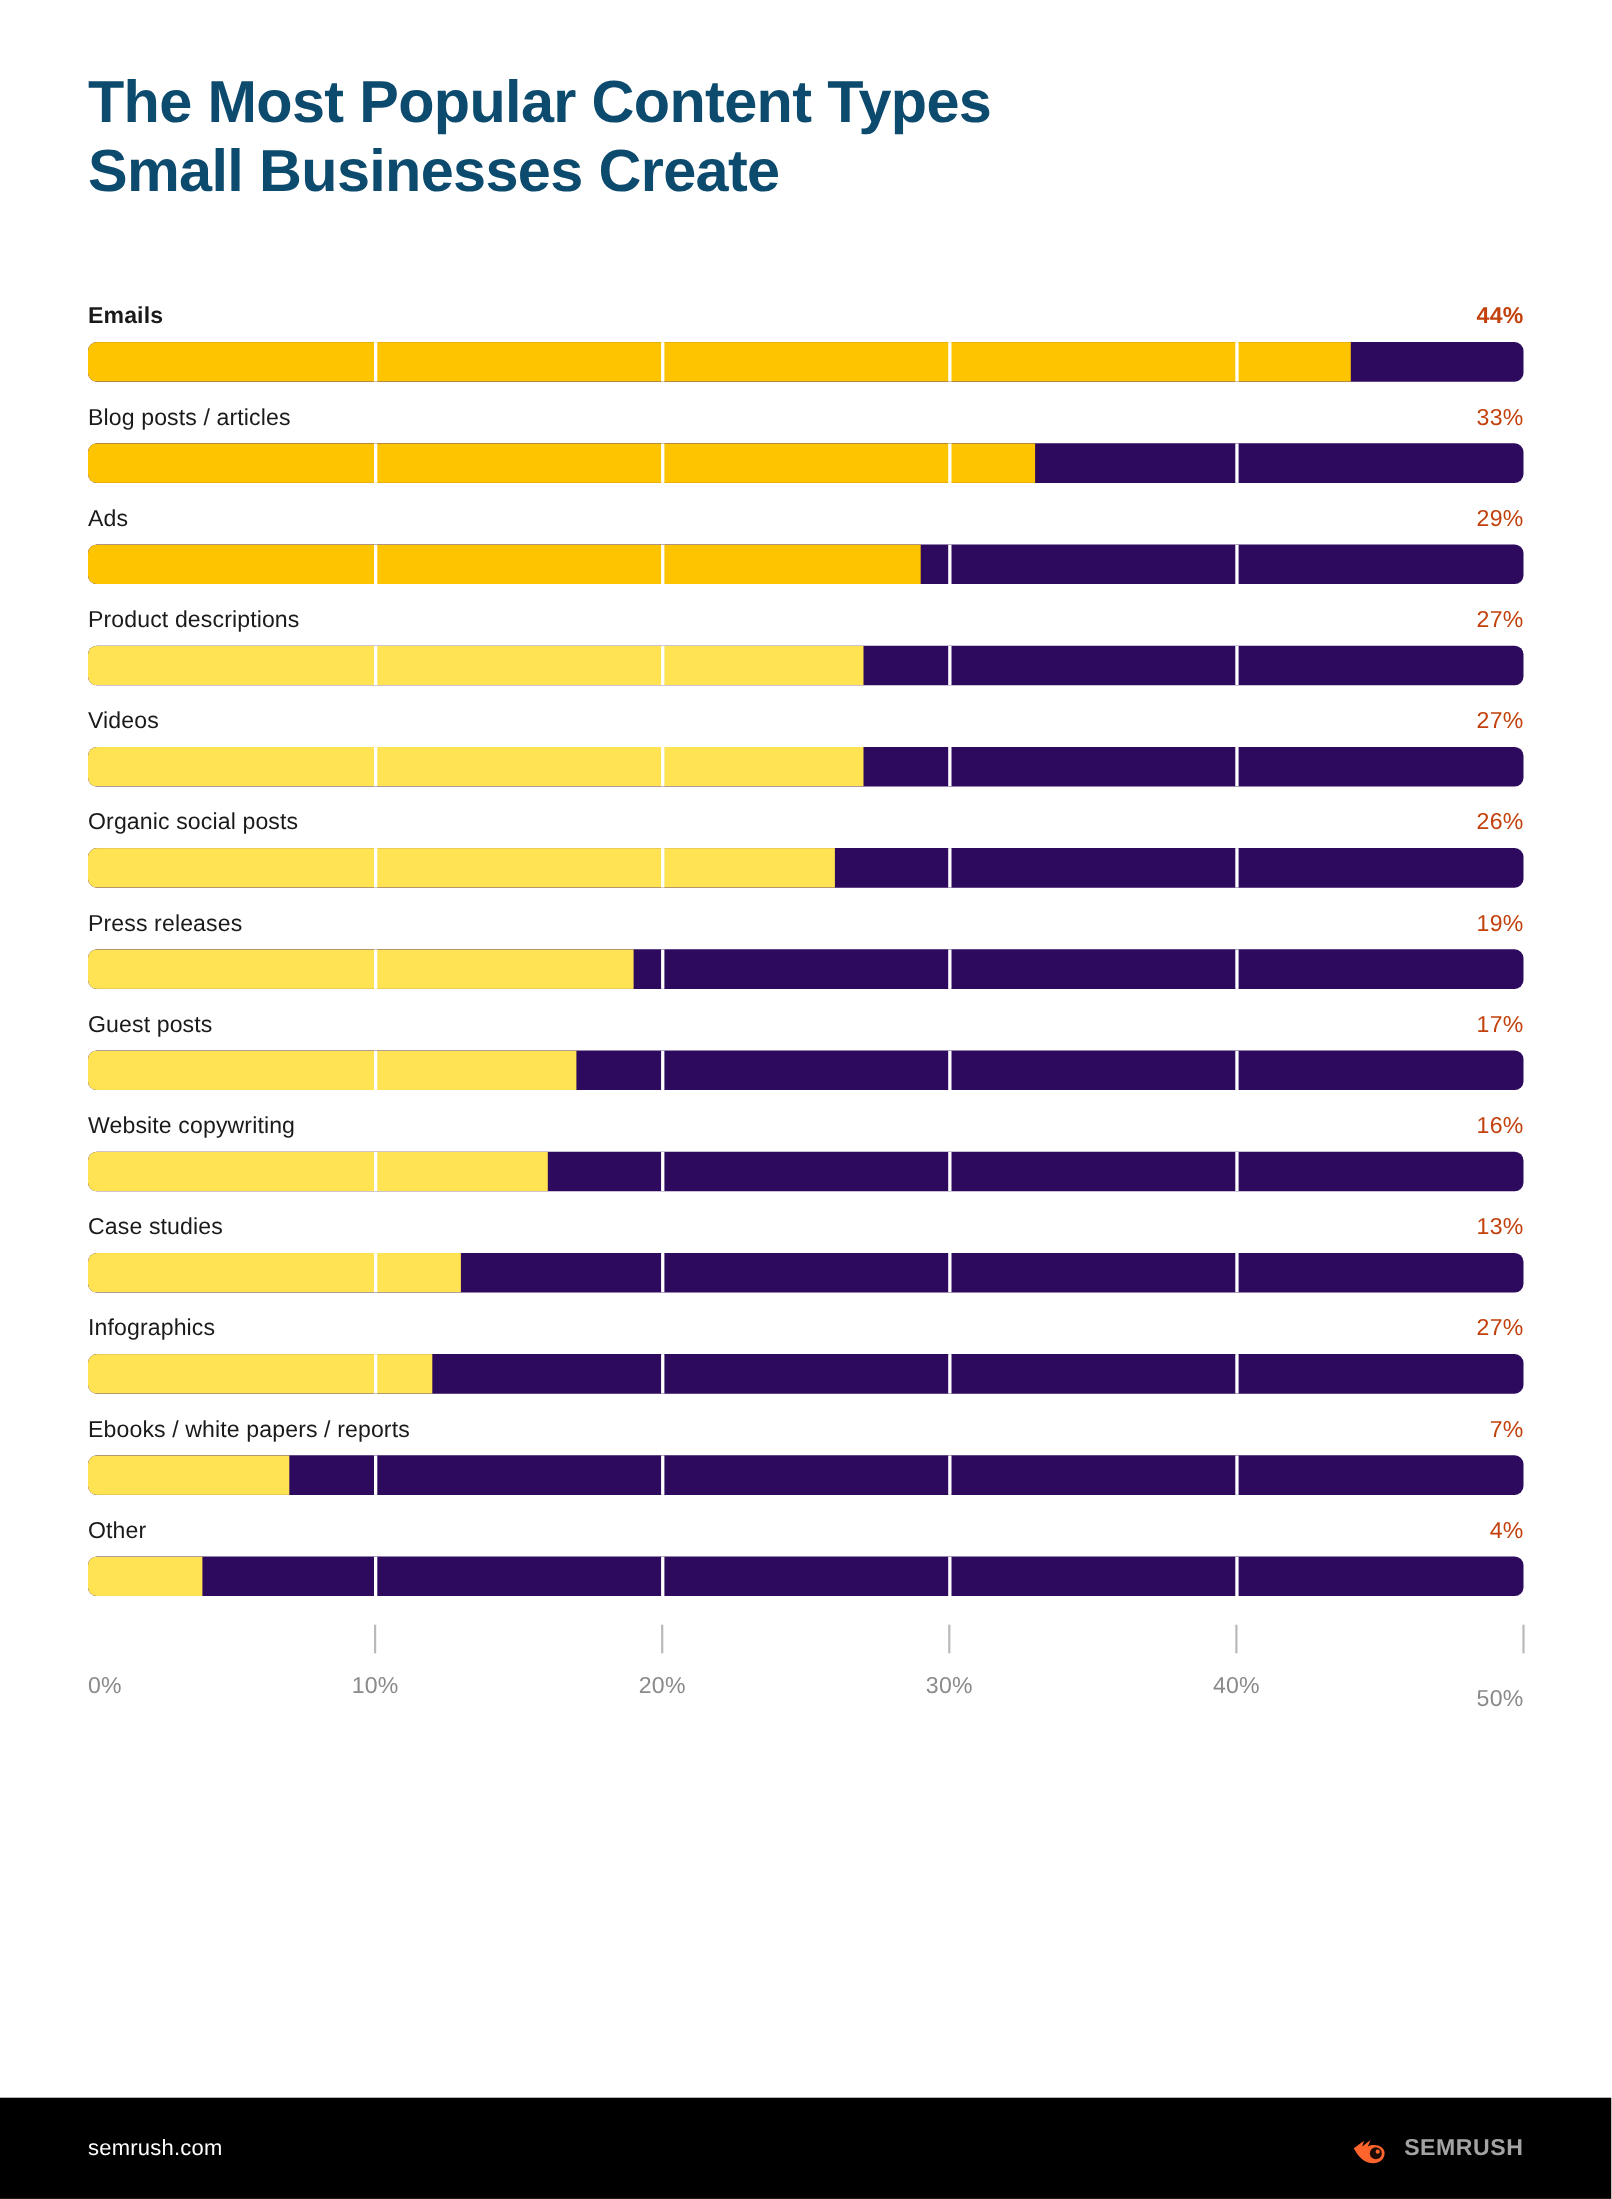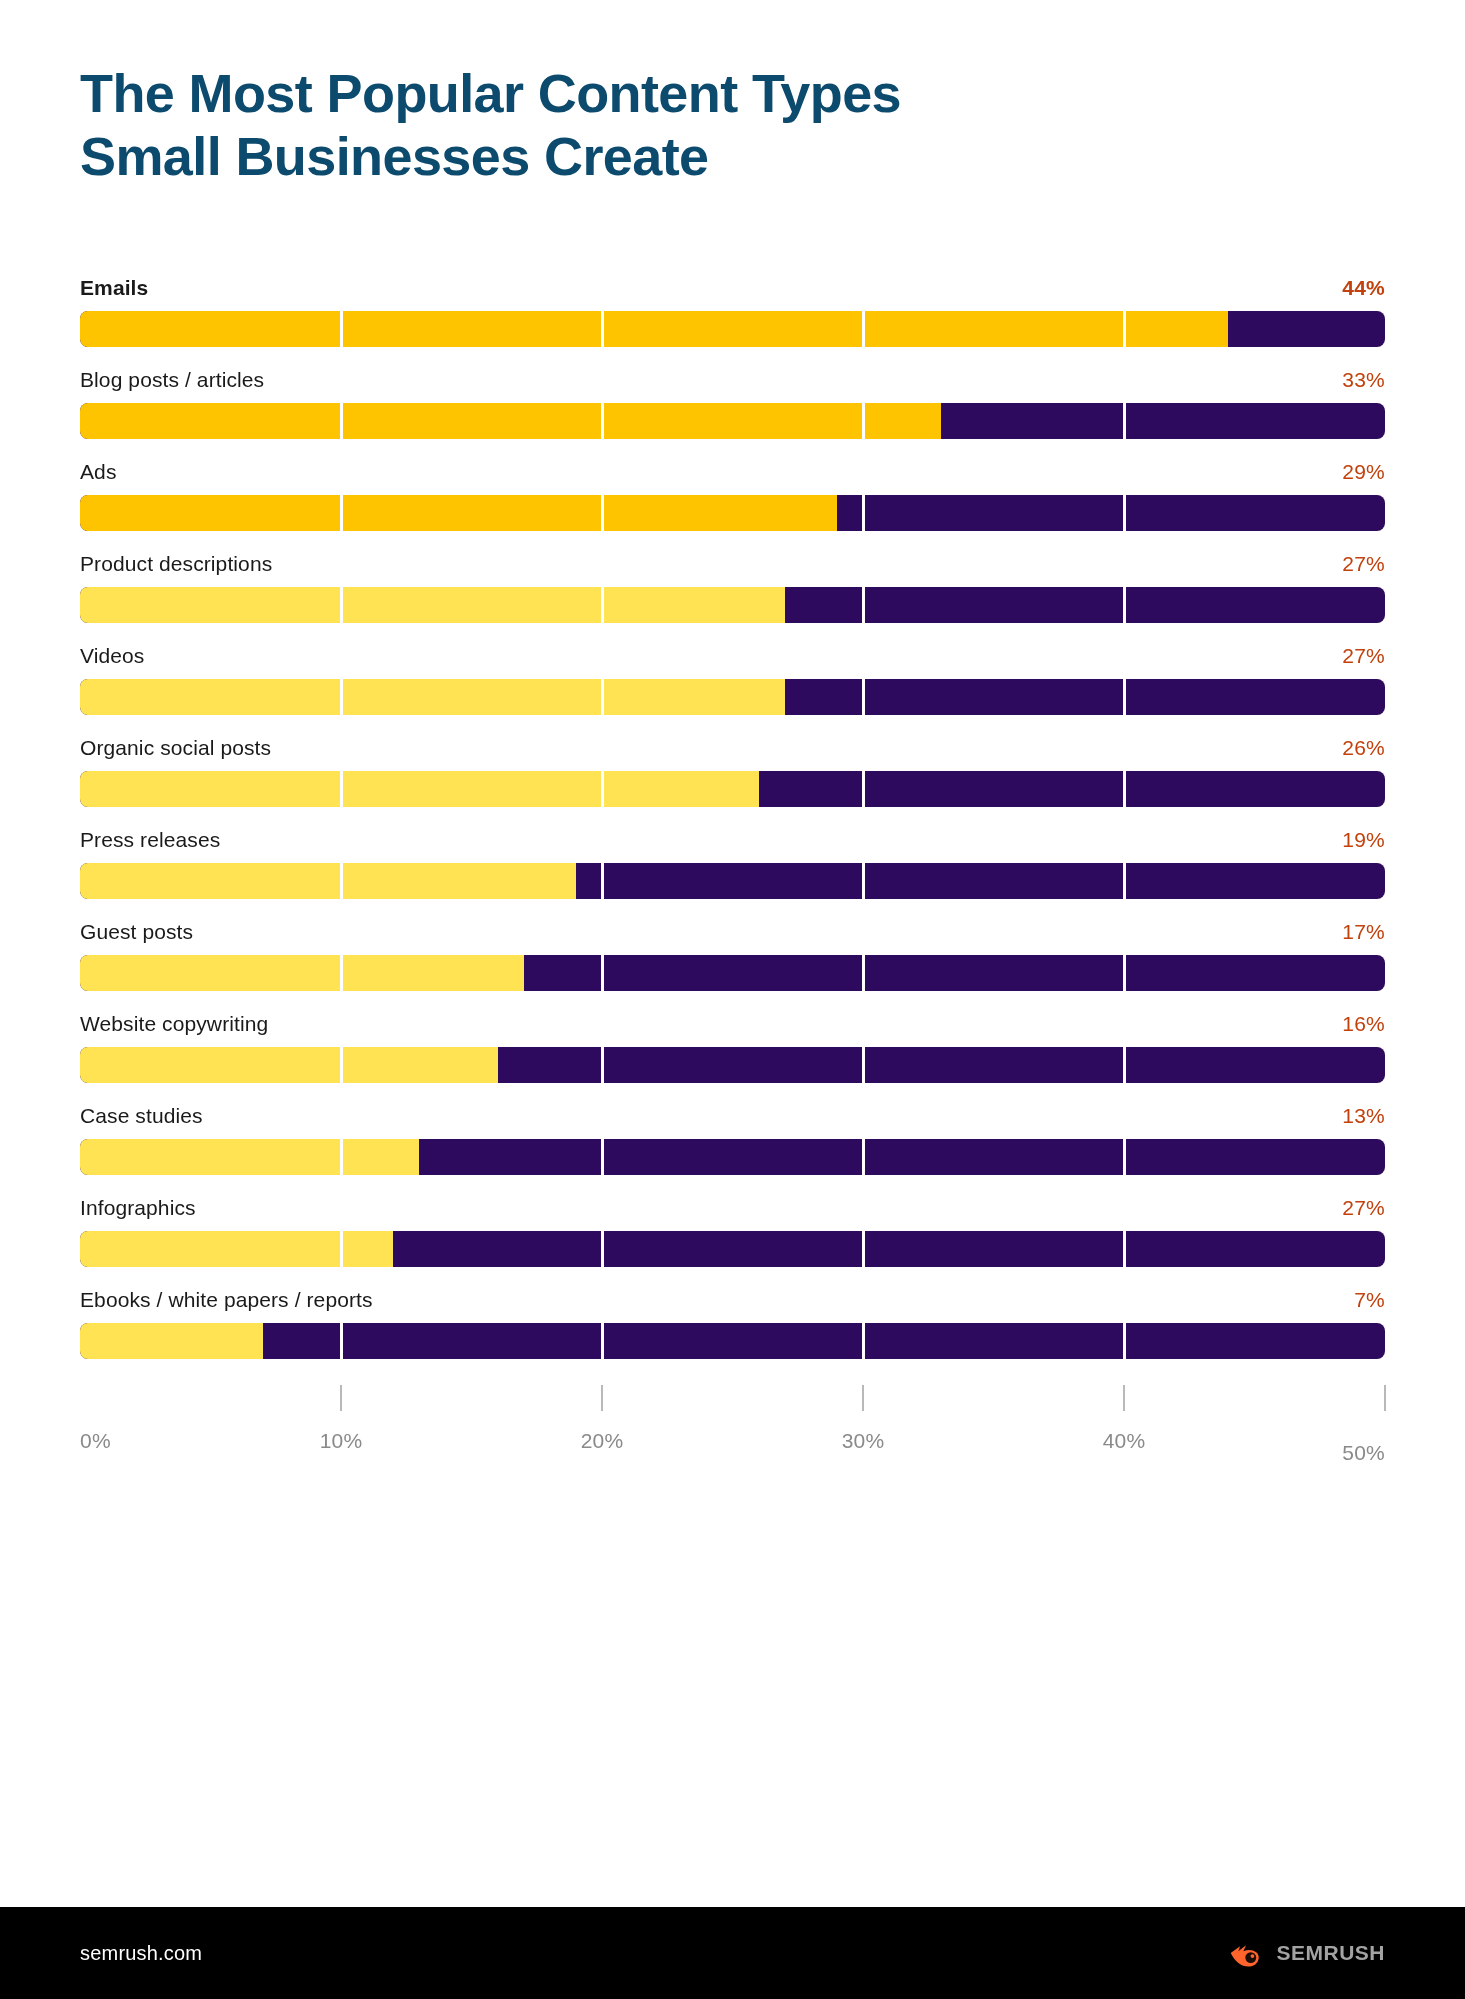--- a/index.html
+++ b/index.html
@@ -362,20 +362,35 @@
             </div>
           </div>
         </div>
         <div class="row">
           <div class="row-head">
             <span class="row-label">Ebooks / white papers / reports</span>
             <span class="row-value">7%</span>
           </div>
           <div class="track">
             <div class="fill light" style="width: 14%;"></div>
+            <div class="seg-lines">
+              <div class="seg-line" style="left: calc(20% - 1.5px);"></div>
+              <div class="seg-line" style="left: calc(40% - 1.5px);"></div>
+              <div class="seg-line" style="left: calc(60% - 1.5px);"></div>
+              <div class="seg-line" style="left: calc(80% - 1.5px);"></div>
+            </div>
+          </div>
+        </div>
+        <div class="row">
+          <div class="row-head">
+            <span class="row-label">Other</span>
+            <span class="row-value">4%</span>
+          </div>
+          <div class="track">
+            <div class="fill light" style="width: 8%;"></div>
             <div class="seg-lines">
               <div class="seg-line" style="left: calc(20% - 1.5px);"></div>
               <div class="seg-line" style="left: calc(40% - 1.5px);"></div>
               <div class="seg-line" style="left: calc(60% - 1.5px);"></div>
               <div class="seg-line" style="left: calc(80% - 1.5px);"></div>
             </div>
           </div>
         </div>
       </div>
 

